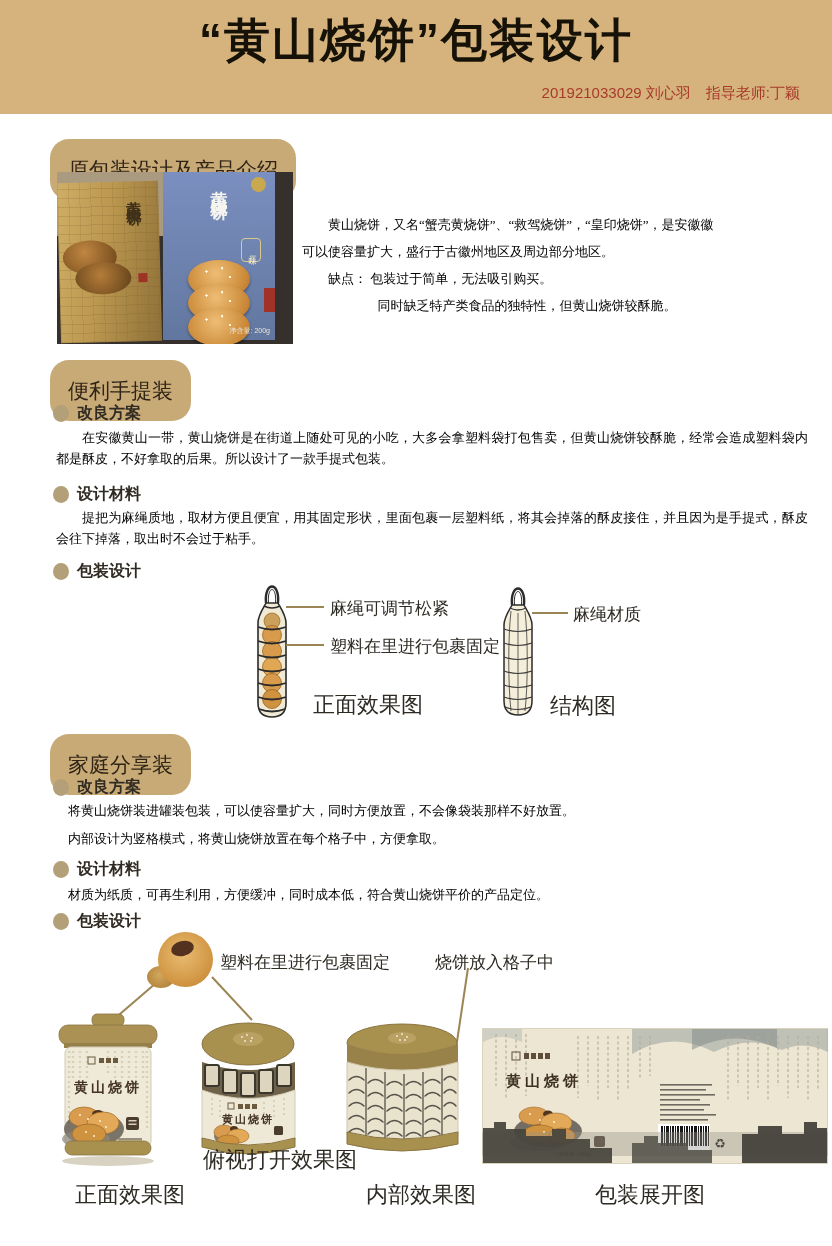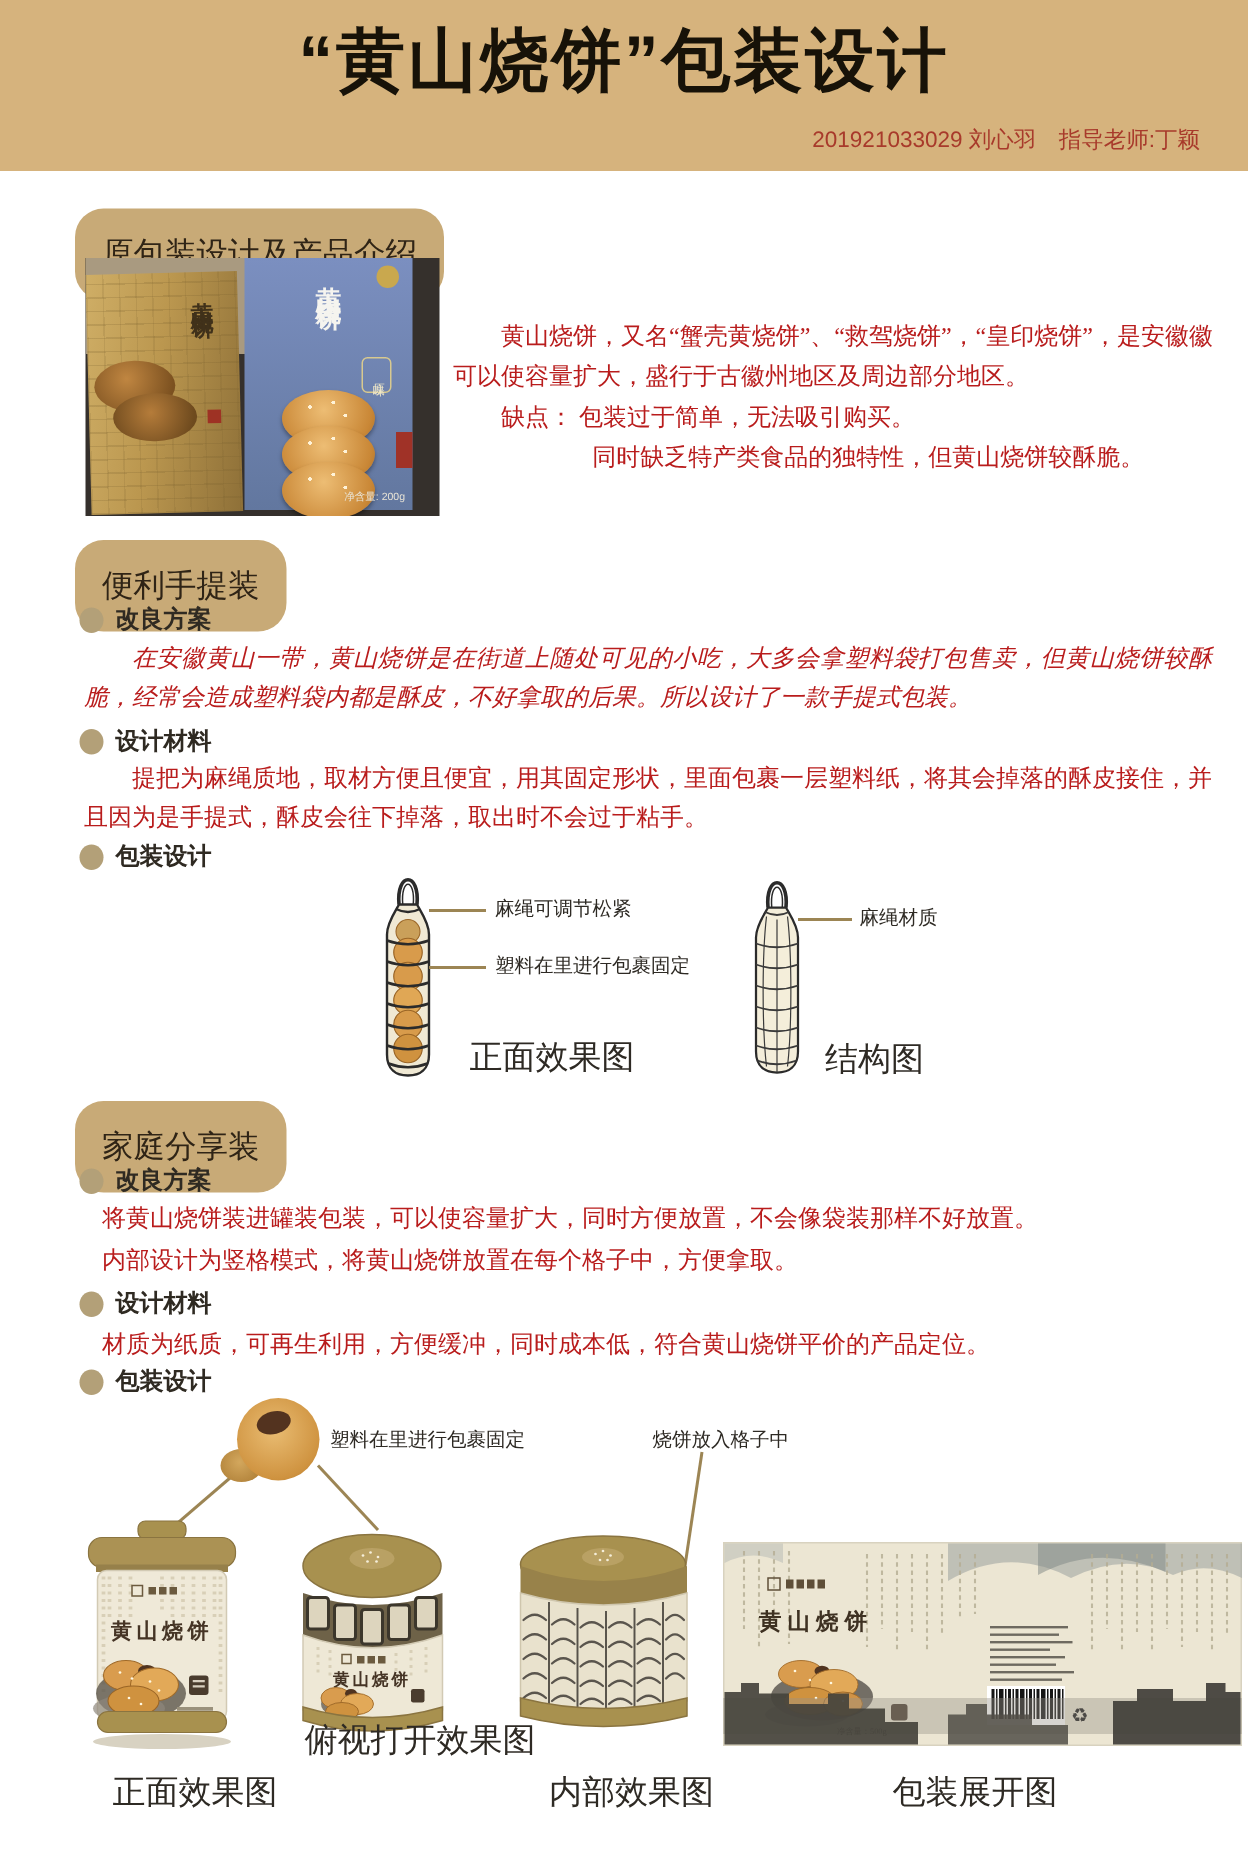--- a/index.html
+++ b/index.html
@@ -9,25 +9,25 @@
   .title{position:absolute;left:0;top:10px;width:832px;text-align:center;
          font-family:"Liberation Sans",sans-serif;font-weight:700;font-size:46px;
          letter-spacing:2px;color:#171208;}
   .byline{position:absolute;top:84px;right:32px;font-family:"Liberation Sans",sans-serif;
           font-size:15px;color:#a83a2b;}
   .pill{position:absolute;background:#c8aa77;border-radius:19px;padding:18px 18px;
         font-family:"Liberation Sans",sans-serif;font-size:21px;color:#2f2416;line-height:1.2;}
   .bullet-row{position:absolute;display:flex;align-items:center;gap:8px;
         font-family:"Liberation Sans",sans-serif;font-size:16px;font-weight:700;color:#2f2a22;}
   .dot{width:16px;height:17px;border-radius:50%;background:#b3a078;flex:0 0 auto;}
-  .para{position:absolute;font-size:16px;line-height:1.62;color:#b91c1c;text-align:justify;}
+  .para{position:absolute;font-size:13px;line-height:1.62;color:#000000;text-align:justify;}
   .indent{text-indent:2em;}
   .introline{line-height:27px;}
   .lead-line{position:absolute;height:2px;background:#9c8554;}
-  .callout{position:absolute;font-size:13px;color:#2e2a24;white-space:nowrap;}
+  .callout{position:absolute;font-size:17px;color:#2e2a24;white-space:nowrap;}
   .fig-cap{position:absolute;font-size:22px;color:#2e2a24;white-space:nowrap;}
   .figure{position:absolute;}
   
   .photo{position:absolute;left:57px;top:172px;width:236px;height:172px;background:#35302c;overflow:hidden;}
   .photo-wall{position:absolute;left:0;top:0;width:112px;height:64px;background:#a99a80;}
   .photo-bag{position:absolute;left:2px;top:10px;width:101px;height:160px;
              background:linear-gradient(100deg,#cfae66 0%,#bb974f 45%,#8e7038 100%);
              transform:rotate(-1.5deg);}
   .bag-tex{position:absolute;inset:0;
            background:repeating-linear-gradient(0deg,rgba(120,95,45,.22) 0 1px,transparent 1px 9px),
@@ -103,21 +103,21 @@
     <div class="indent">缺点： 包装过于简单，无法吸引购买。</div>
     <div style="margin-left:5.8em;">同时缺乏特产类食品的独特性，但黄山烧饼较酥脆。</div>
   </div>
 
   <div class="pill" style="left:50px;top:360px;">便利手提装</div>
 
   <div class="bullet-row" style="left:53px;top:403px;">
     <span class="dot"></span>
     <span>改良方案</span>
   </div>
-  <div class="para indent" style="left:56px;top:427px;width:752px;font-style:italic;">在安徽黄山一带，黄山烧饼是在街道上随处可见的小吃，大多会拿塑料袋打包售卖，但黄山烧饼较酥脆，经常会造成塑料袋内都是酥皮，不好拿取的后果。所以设计了一款手提式包装。</div>
+  <div class="para indent" style="left:56px;top:427px;width:752px;">在安徽黄山一带，黄山烧饼是在街道上随处可见的小吃，大多会拿塑料袋打包售卖，但黄山烧饼较酥脆，经常会造成塑料袋内都是酥皮，不好拿取的后果。所以设计了一款手提式包装。</div>
 
   <div class="bullet-row" style="left:53px;top:484px;">
     <span class="dot"></span>
     <span>设计材料</span>
   </div>
   <div class="para indent" style="left:56px;top:507px;width:752px;">提把为麻绳质地，取材方便且便宜，用其固定形状，里面包裹一层塑料纸，将其会掉落的酥皮接住，并且因为是手提式，酥皮会往下掉落，取出时不会过于粘手。</div>
 
   <div class="bullet-row" style="left:53px;top:561px;">
     <span class="dot"></span>
     <span>包装设计</span>

